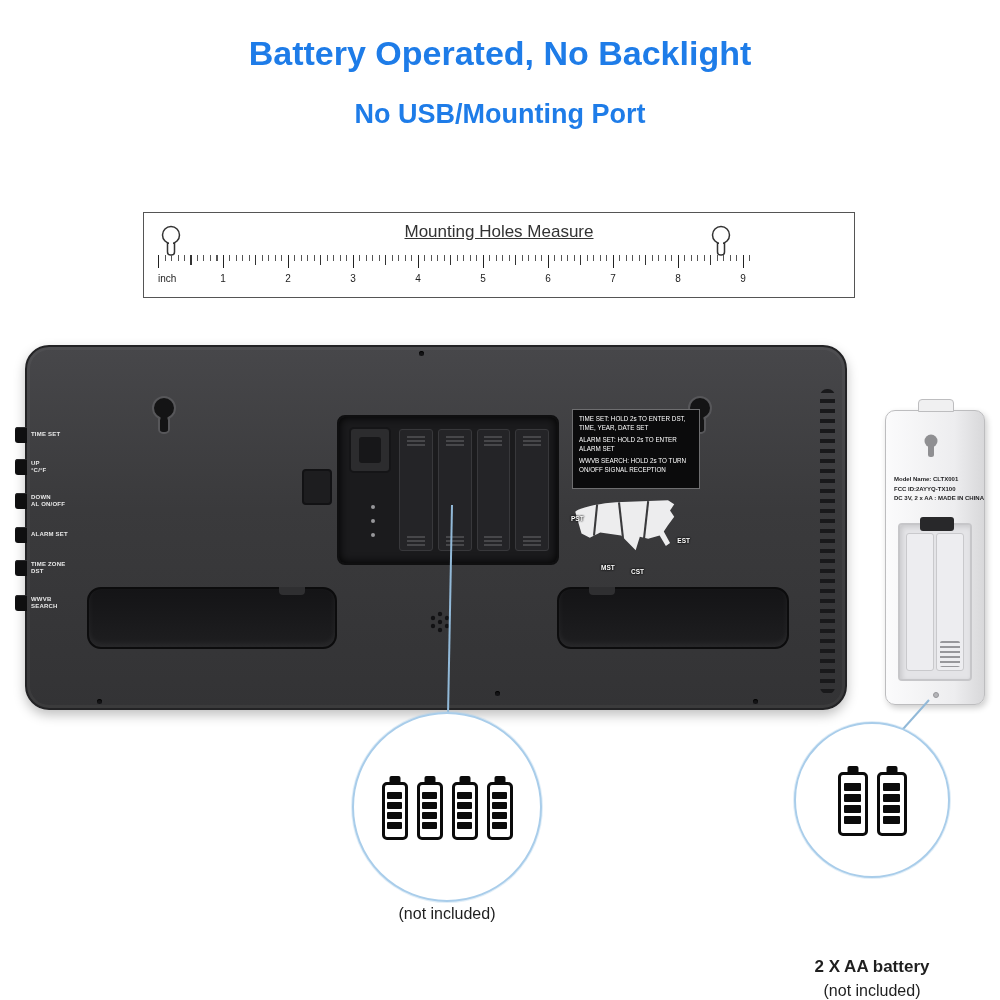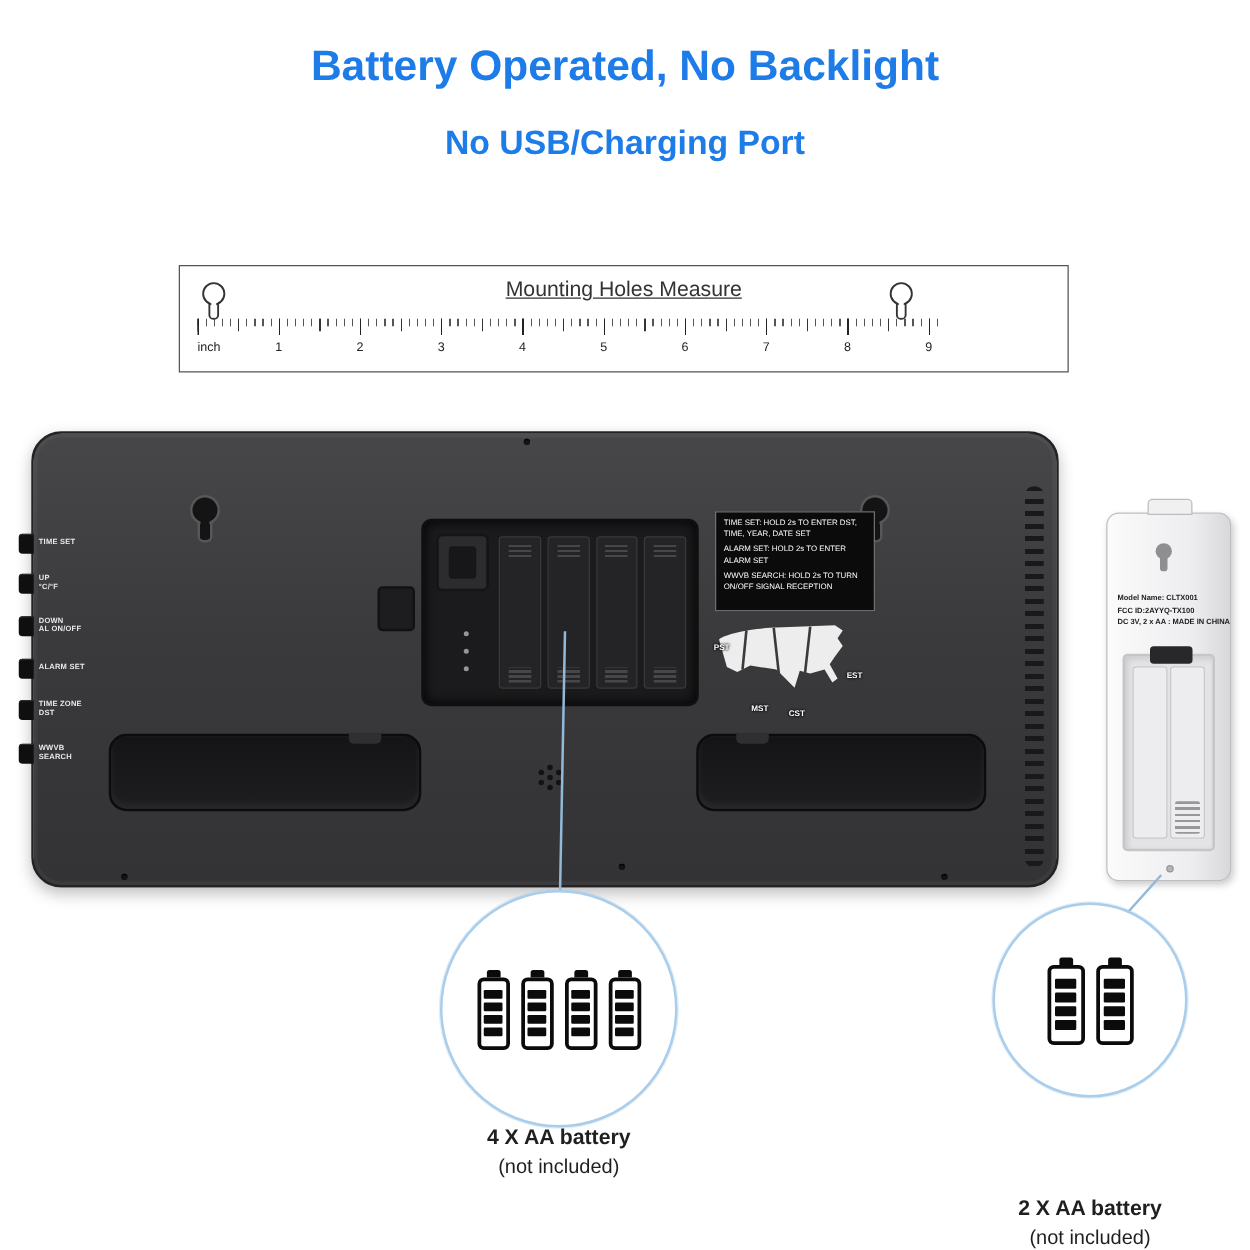--- a/index.html
+++ b/index.html
@@ -112,21 +112,21 @@
   .label-2 { left:772px; top:915px; width:200px;margin-top:42px; }
   .callout-label .main { font-size:17px; font-weight:bold; }
   .callout-label .sub { font-size:16px; margin-top:5px; }
 </style>
 </head>
 <body>
 
 <div class="canvas">
 
   <div class="title">Battery Operated, No Backlight</div>
-  <div class="subtitle">No USB/Charging Port</div>
+  <div class="subtitle">No USB/Mounting Port</div>
 
   <div class="ruler">
     <div class="ruler-label">Mounting Holes Measure</div>
     <svg class="kh-ruler" style="left:14px;" width="26" height="36" viewBox="0 0 26 36">
       <rect x="9.5" y="14" width="7" height="16" rx="3" fill="#fff" stroke="#333" stroke-width="1.5"></rect>
       <circle cx="13" cy="10" r="8.5" fill="#fff" stroke="#333" stroke-width="1.5"></circle>
       <rect x="11" y="15" width="4" height="14" fill="#fff"></rect>
     </svg>
     <svg class="kh-ruler" style="left:564px;" width="26" height="36" viewBox="0 0 26 36">
       <rect x="9.5" y="14" width="7" height="16" rx="3" fill="#fff" stroke="#333" stroke-width="1.5"></rect>
@@ -289,21 +289,20 @@
         <span class="seg"></span>
     </div>
     <div class="batt">
       <span class="seg"></span>
         <span class="seg"></span>
         <span class="seg"></span>
         <span class="seg"></span>
     </div>
   </div>
   <div class="callout-label label-1">
-    <div class="main">4 X AA battery</div>
     <div class="sub">(not included)</div>
   </div>
 
   <div class="callout-circle circle-2">
     <div class="batt big">
       <span class="seg"></span>
         <span class="seg"></span>
         <span class="seg"></span>
         <span class="seg"></span>
     </div>

